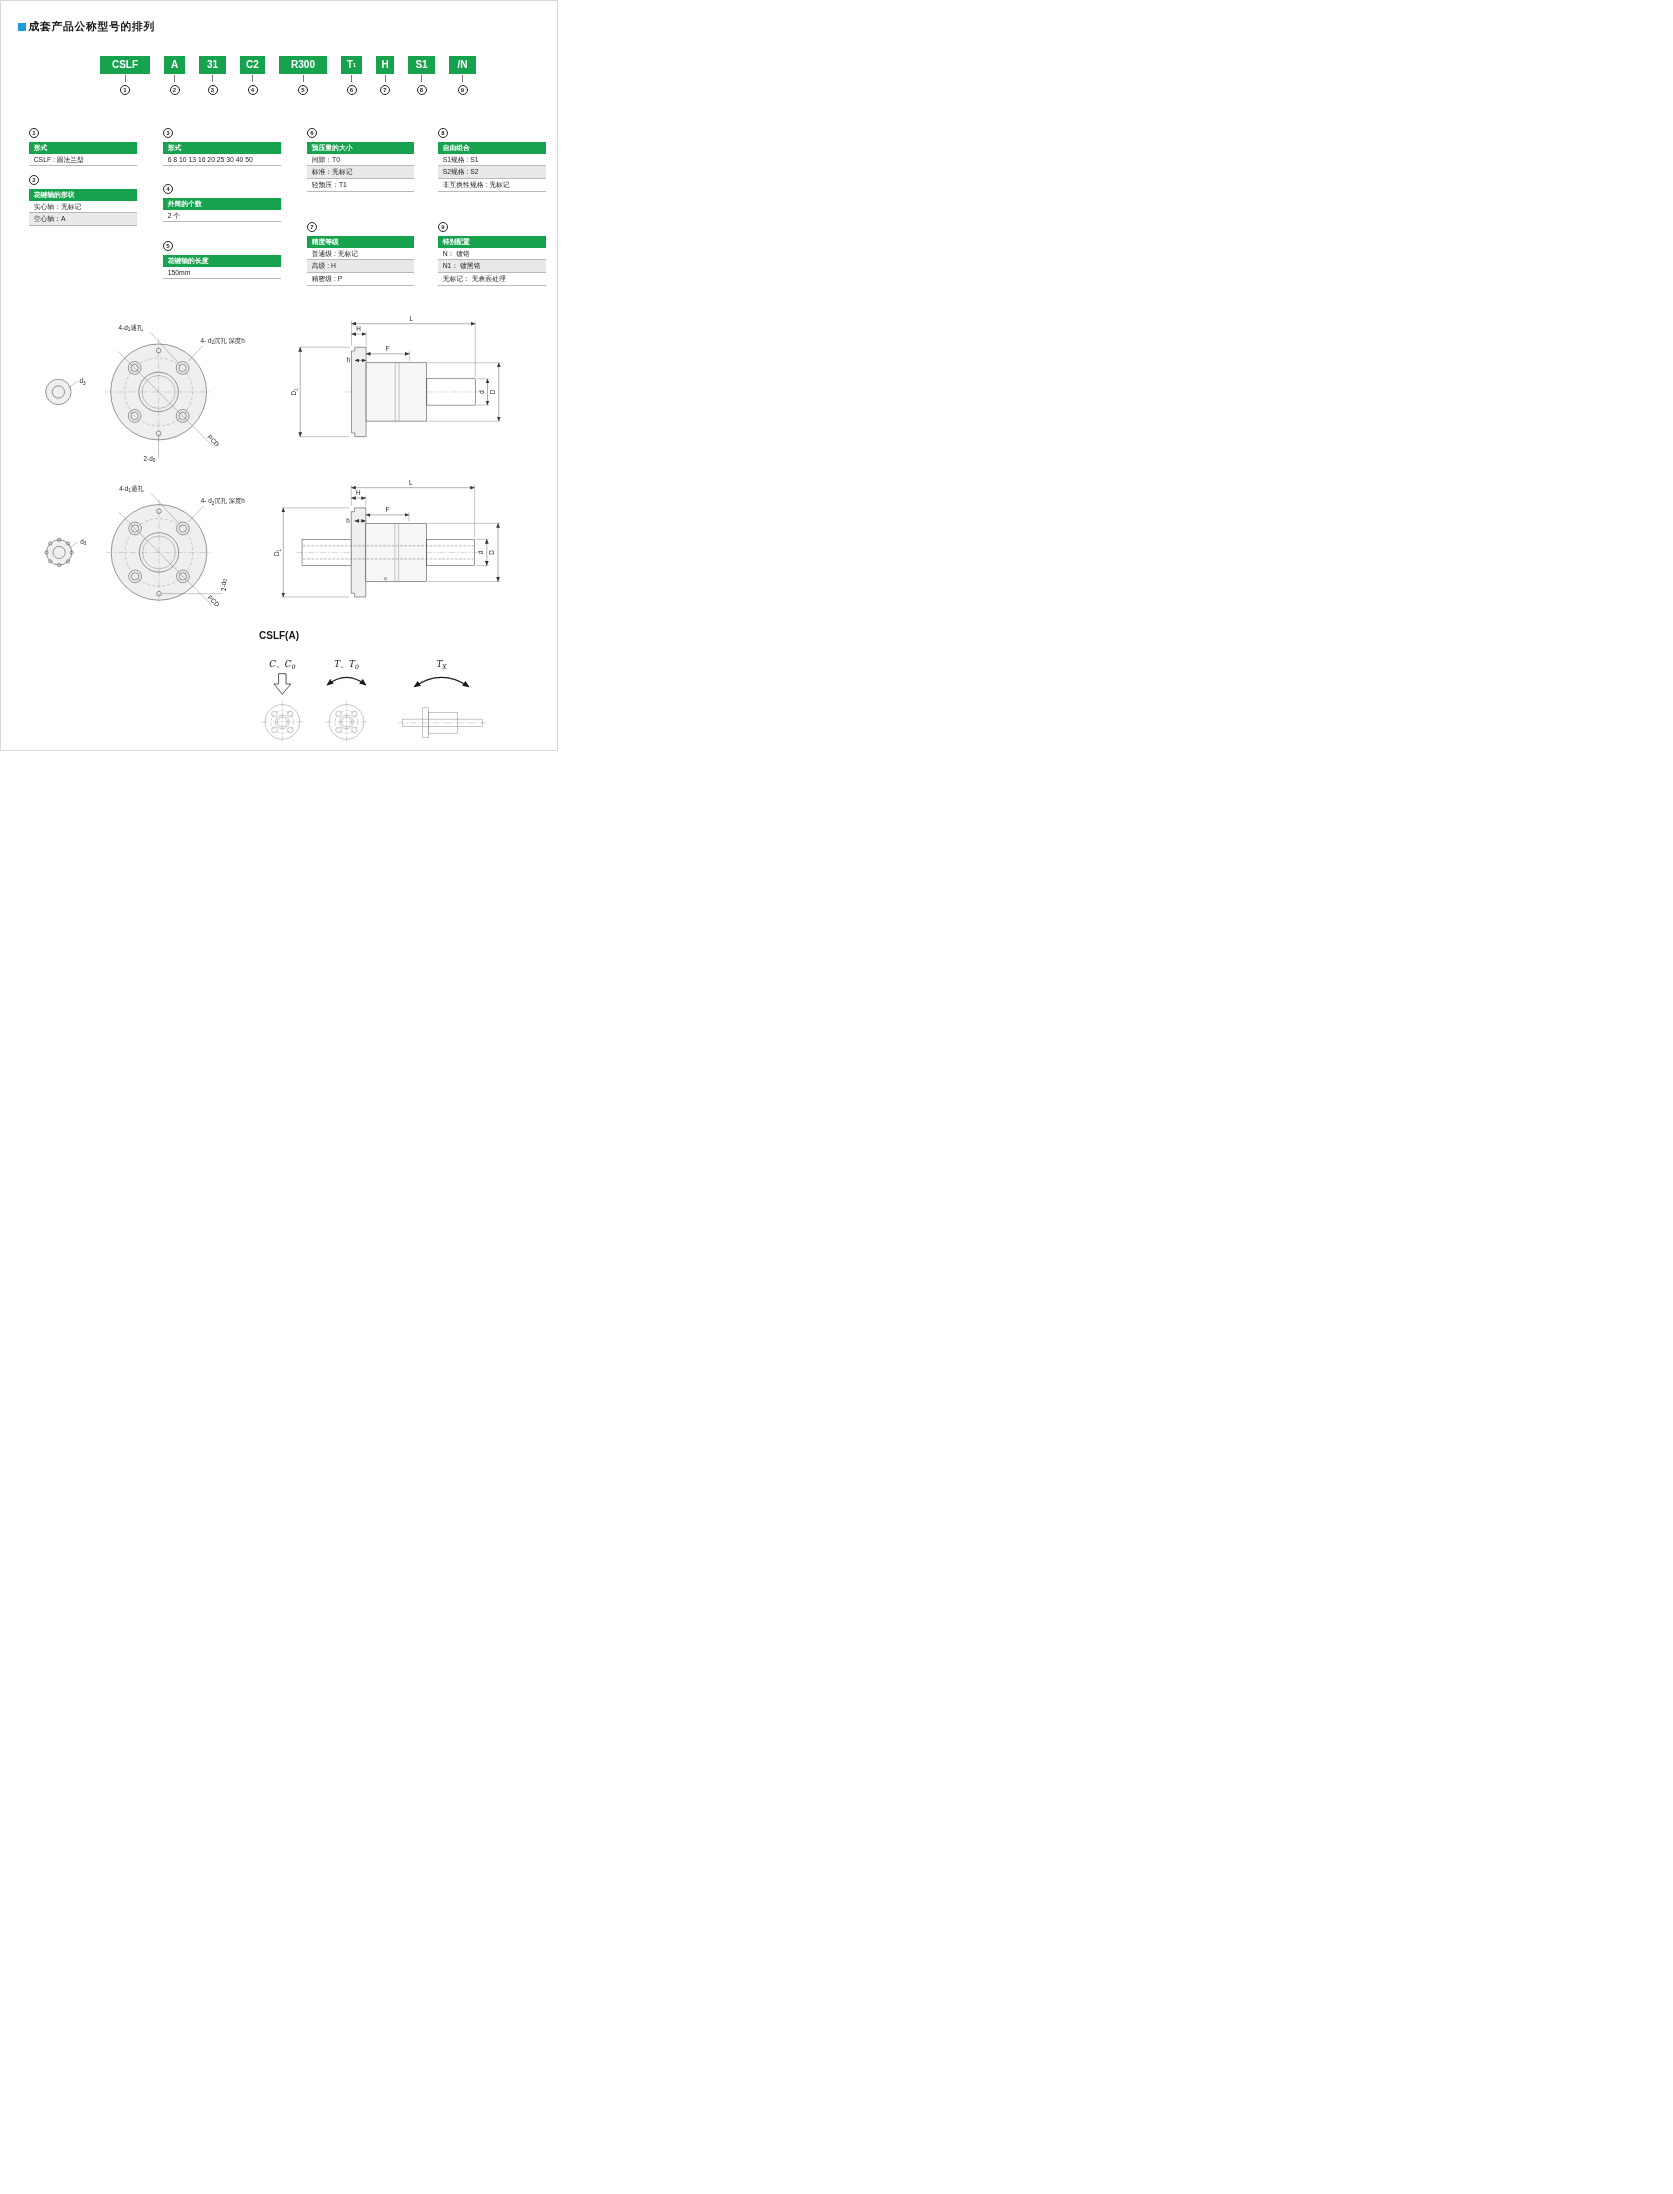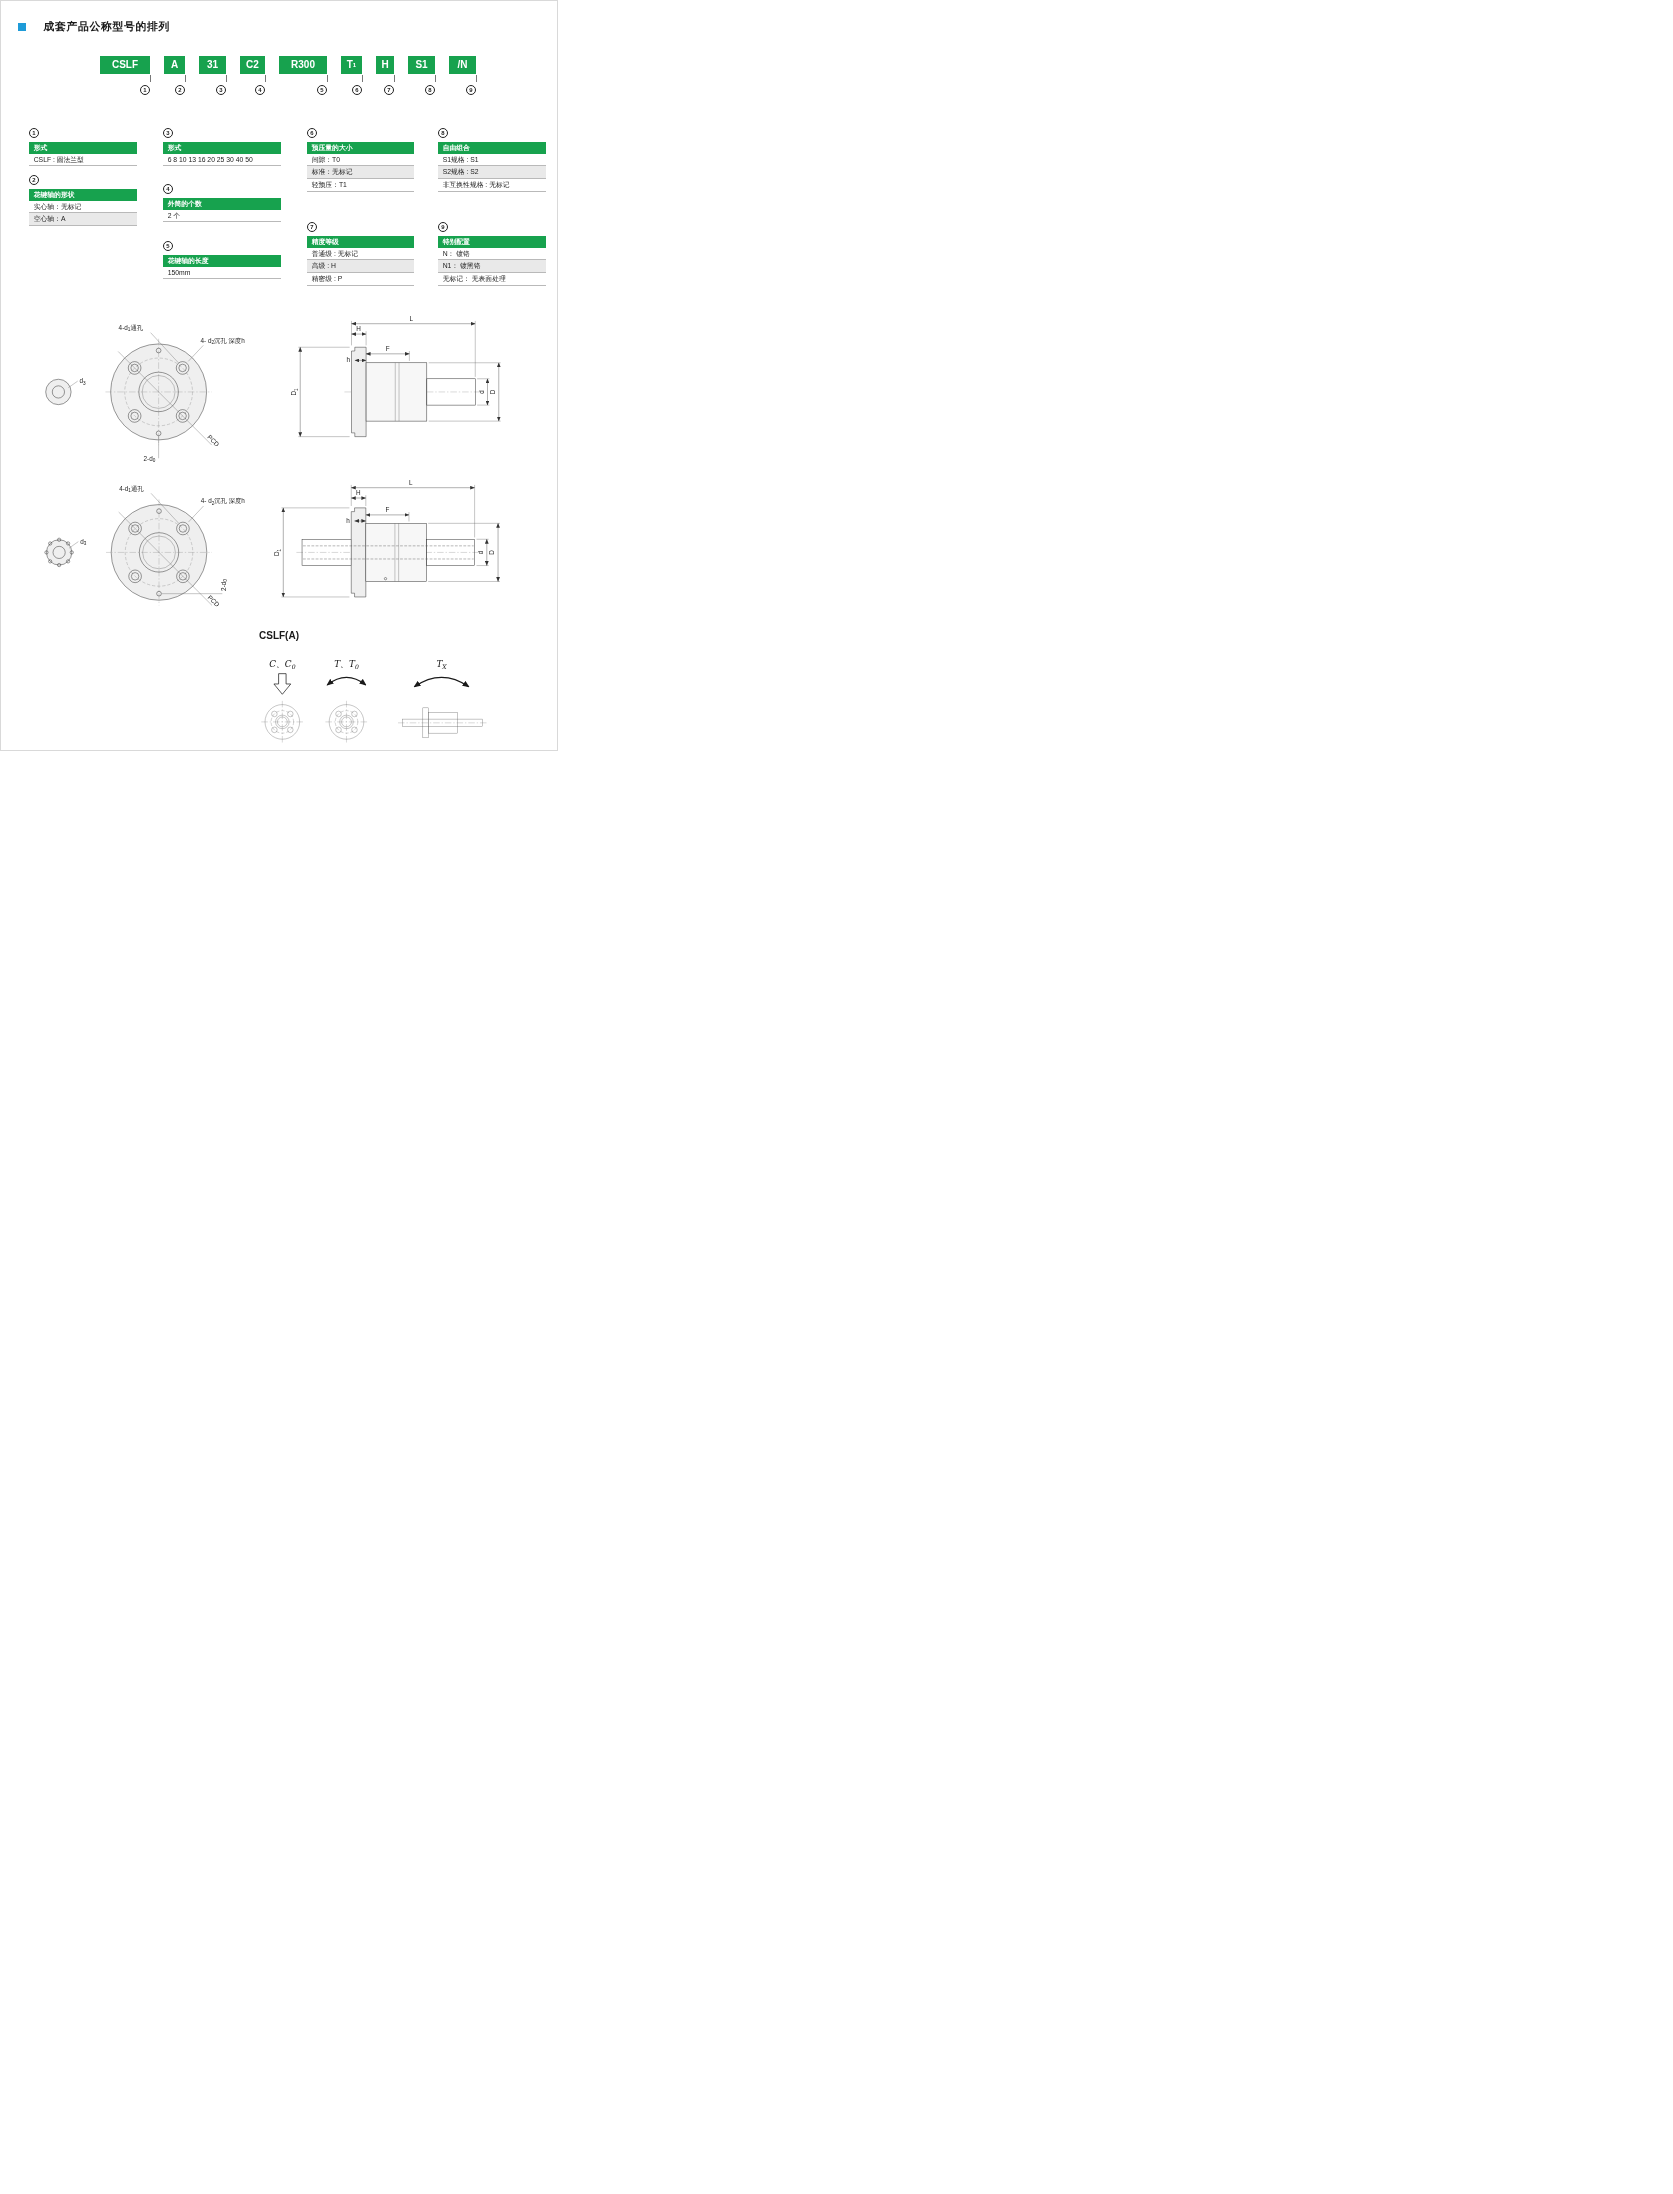--- a/index.html
+++ b/index.html
@@ -1,27 +1,27 @@
 <!DOCTYPE html>
 <html style="font-size:7.5px"><head>
 <meta charset="utf-8">
 <style>
   html,body { margin:0; padding:0; background:#fff; }
   body { font-family:"Liberation Sans","DejaVu Sans",sans-serif; color:#1a1a1a; }
   .page { position:relative; width:558px; min-height:733px; background:#fff;
           border:0.5px solid #d9d9d9; box-sizing:border-box; overflow:hidden; }
 
   
-  .title-row { display:flex; align-items:center; gap:18px; padding:19px 0 0 17px; }
+  .title-row { display:flex; align-items:center; gap:3px; padding:19px 0 0 17px; }
   .title-bullet { width:7.5px; height:7.5px; background:#1e9bd8; flex:0 0 auto; }
   h1.page-title { font-size:10.8px; margin:0; letter-spacing:0.7px; font-weight:bold; }
 
   
   .model-row { display:flex; gap:14px; margin:21.6px 0 0 99px; }
-  .segment { display:flex; flex-direction:column; align-items:flex-end; }
+  .segment { display:flex; flex-direction:column; align-items:center; }
   .code-box { background:#17a24e; color:#fff; font-weight:bold; font-size:10px; height:18px;
               width:100%; display:flex; align-items:center; justify-content:center; }
   .code-box sub { font-size:6.1px; line-height:1; }
   .stem { width:0.5px; height:7.5px; background:#777; margin-top:1.4px; }
   .circ { width:10px; height:10px; border:0.7px solid #222; border-radius:50%;
           display:flex; align-items:center; justify-content:center;
           font-size:5.9px; font-weight:bold; margin-top:2.8px; box-sizing:border-box; }
 
   
   .legend { position:relative; height:162px; margin-top:33px; }

